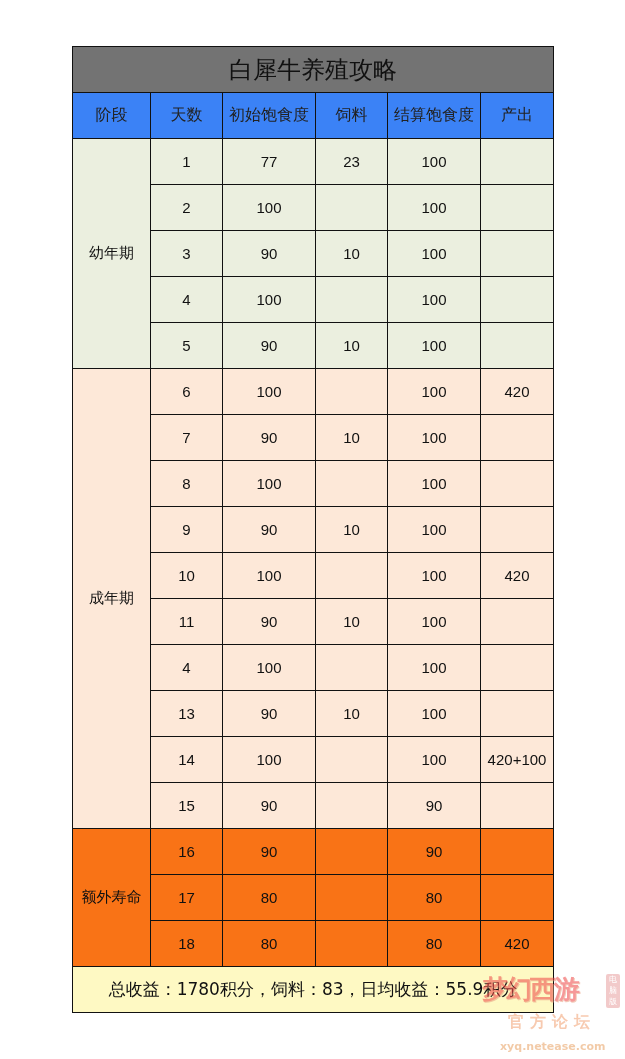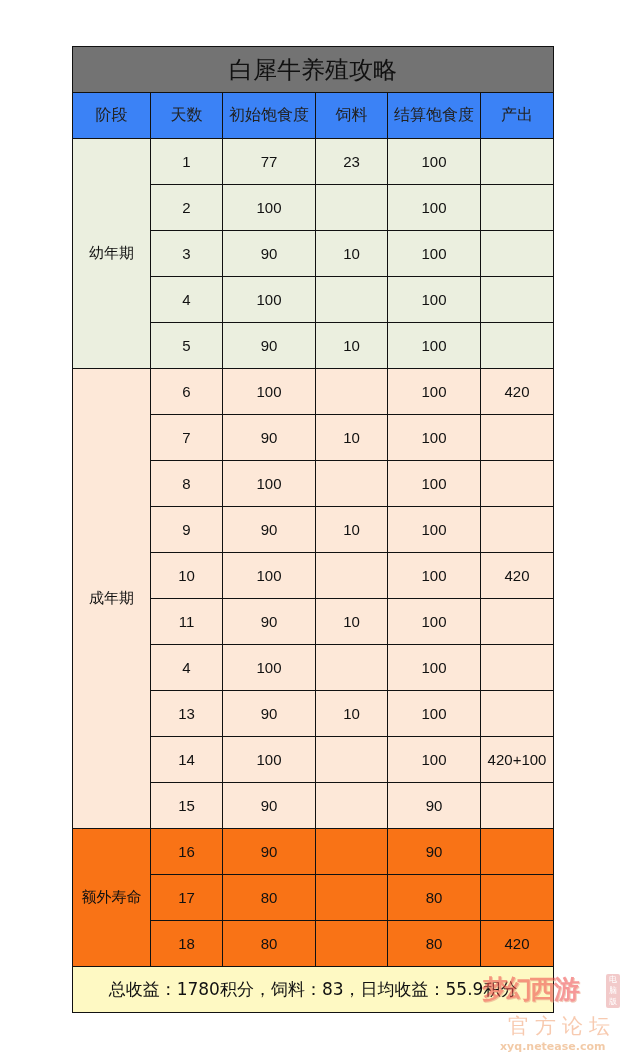--- a/index.html
+++ b/index.html
@@ -18,22 +18,22 @@
   .extra td { background: #f97316; }
   .summary-row td { height: 45px; background: #fef9c3; font-size: 17px; text-align: left;
                     padding-left: 8px; }
   .watermark { position: absolute; left: 478px; top: 968px; width: 147px; height: 91px;
                opacity: 0.55; pointer-events: none; }
   .wm-logo { position: absolute; left: 4px; top: 4px; font-size: 26px; font-weight: bold;
              color: #ef4444; letter-spacing: -2px; text-shadow: 1px 1px 0 #e8a080; }
   .wm-badge { position: absolute; left: 128px; top: 6px; width: 14px; height: 34px;
               background: #e9a0a0; color: #fff; font-size: 8px; line-height: 11px;
               text-align: center; border-radius: 2px; }
-  .wm-sub { position: absolute; left: 30px; top: 44px; font-size: 21px; color: #f2a070;
-            letter-spacing: 6px; font-weight: normal; }
+  .wm-sub { position: absolute; left: 30px; top: 44px; font-size: 16px; color: #f2a070;
+            letter-spacing: 6px; font-weight: bold; }
   .wm-url { position: absolute; left: 22px; top: 72px; font-size: 11px; color: #e8a060;
             font-weight: bold; }
 </style>
 </head>
 <body>
 
 <table class="guide">
   <colgroup>
     <col style="width:78px">
       <col style="width:72px">

